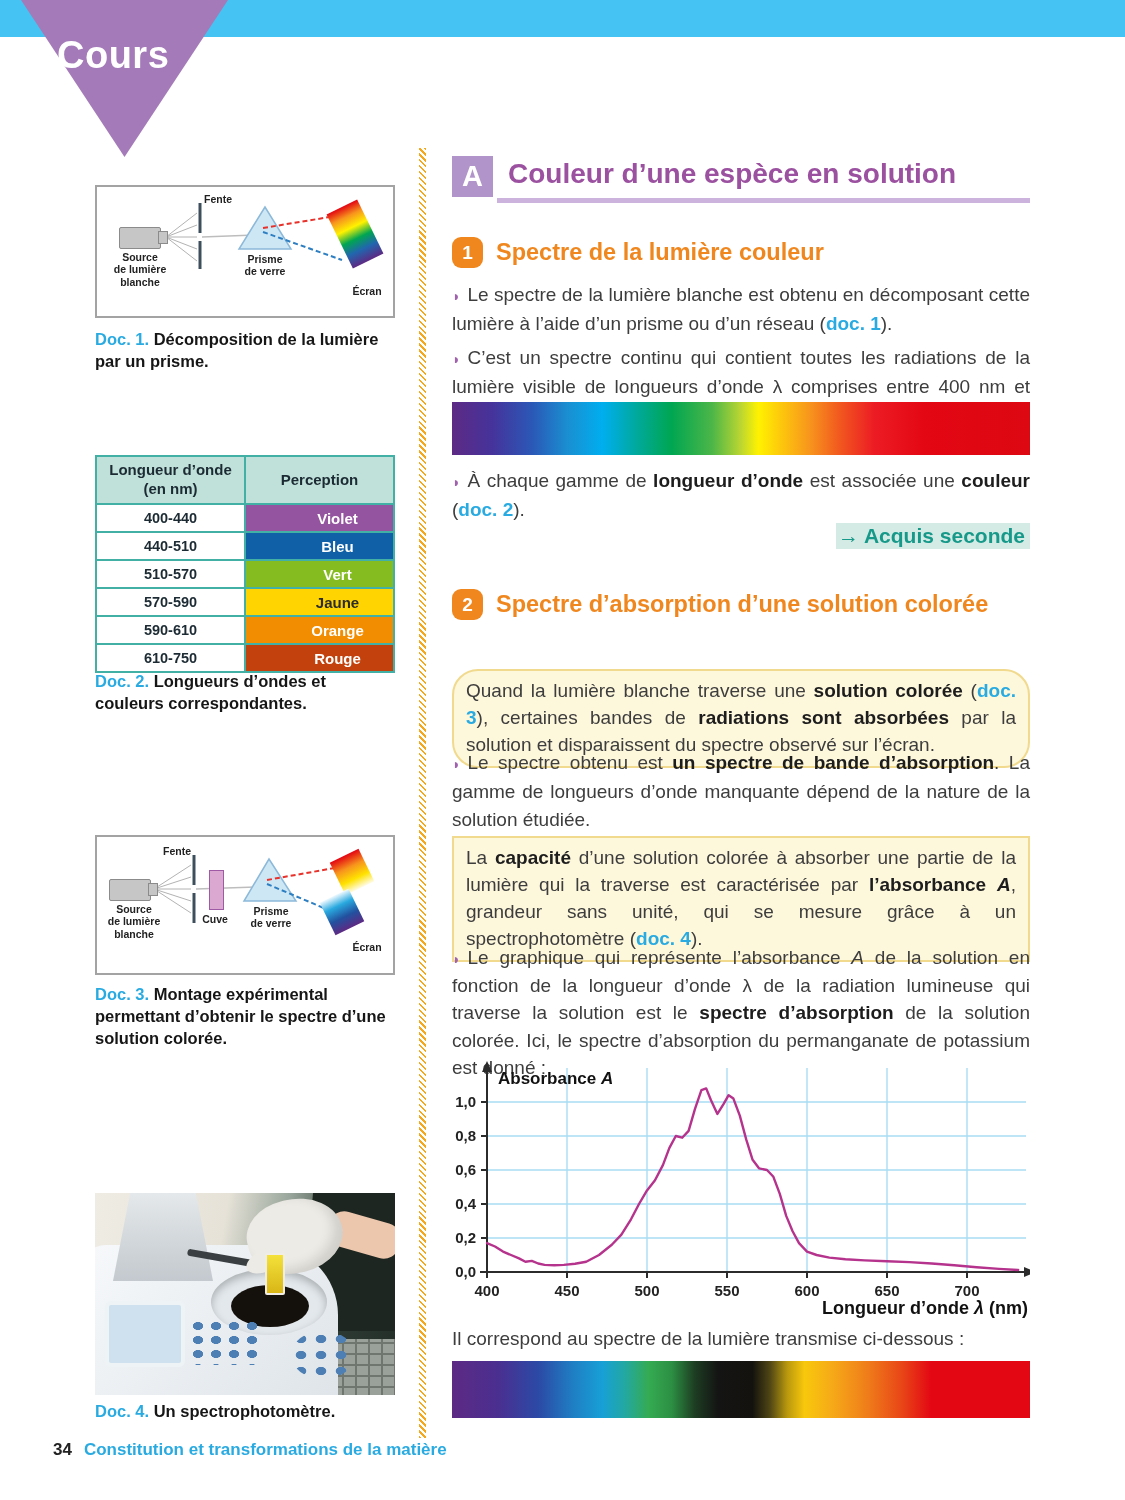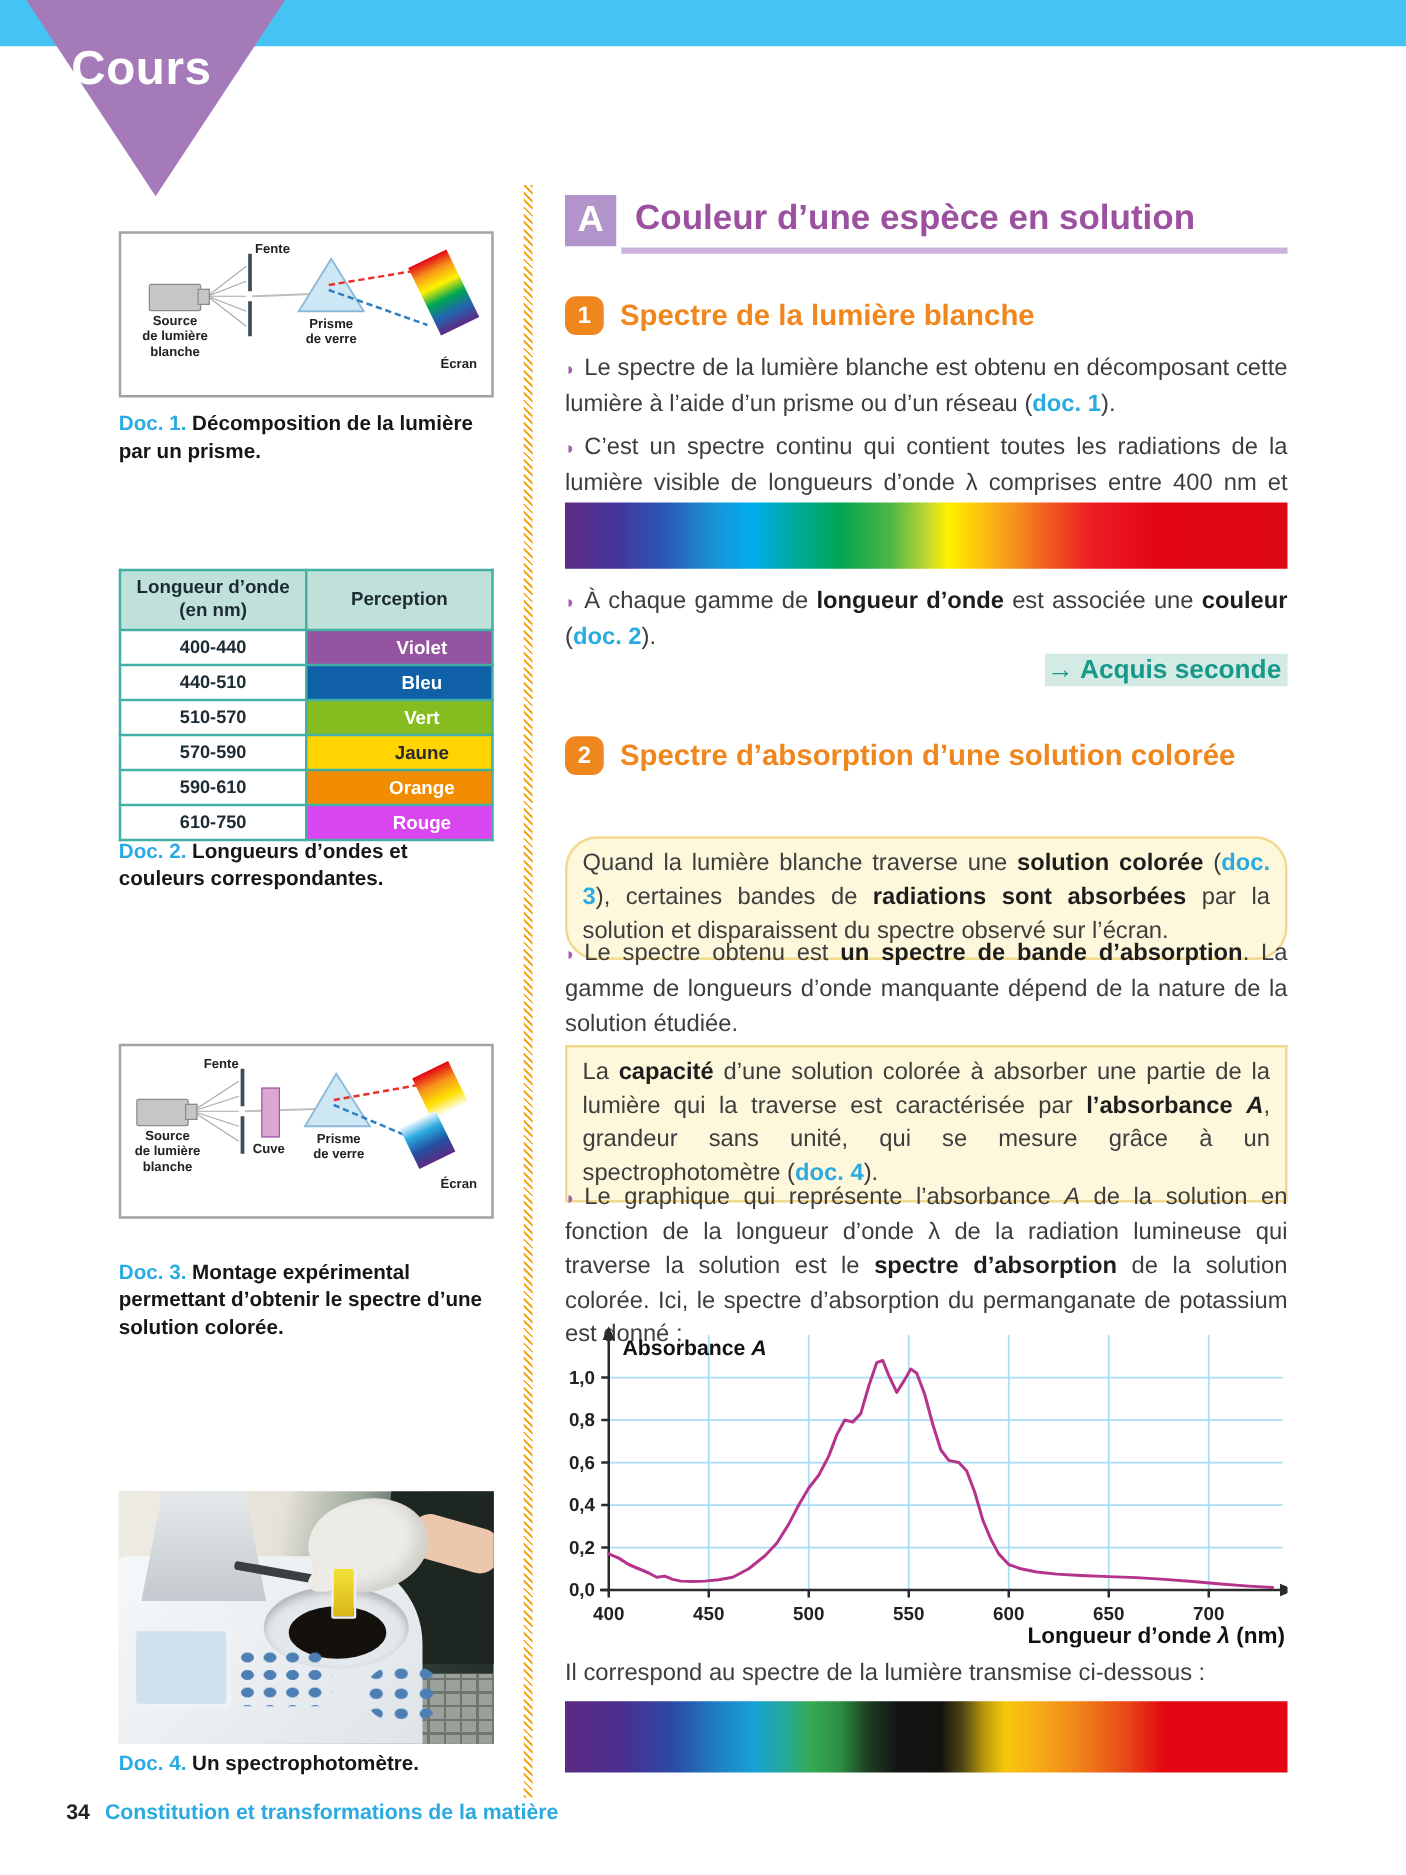--- a/index.html
+++ b/index.html
@@ -22,21 +22,21 @@
   .prelines{white-space:pre-line;}
   .projector{position:absolute;background:#c6c6c6;border:1px solid #8b8b8b;border-radius:2px;}
   .nozzle{position:absolute;background:#c6c6c6;border:1px solid #8b8b8b;}
   .screen{position:absolute;}
   .cuve{position:absolute;background:#dba8d2;border:1.5px solid #9f5aa5;}
 
   .caption{position:absolute;left:95px;width:304px;font-size:16.5px;font-weight:bold;color:#161616;line-height:1.32;}
   .caption .doclabel{color:#29abe2;}
   #cap1{top:329px;}
   #cap2{top:671px;}
-  #cap3{top:984px;margin-top:24px;}
+  #cap3{top:984px;}
   #cap4{top:1401px;}
 
   
   #doc2{position:absolute;left:95px;top:455px;width:300px;border-collapse:collapse;table-layout:fixed;
         font-weight:bold;color:#1c2b33;}
   #doc2 th,#doc2 td{border:2px solid #43b0a5;text-align:center;padding:0;}
   #doc2 th{background:#bfe1da;height:46px;font-size:15px;line-height:1.25;}
   #doc2 td{height:26px;font-size:14.5px;}
   #doc2 td.perc{font-size:15px;padding-left:36px;}
 
@@ -158,21 +158,21 @@
         <tr>
           <td class="range">570-590</td>
           <td class="perc" style="background: rgb(255, 212, 0); color: rgb(43, 43, 43);">Jaune</td>
         </tr>
         <tr>
           <td class="range">590-610</td>
           <td class="perc" style="background: rgb(242, 140, 0); color: rgb(255, 255, 255); text-align: center;">Orange</td>
         </tr>
         <tr>
           <td class="range">610-750</td>
-          <td class="perc" style="background: #d946ef; color: rgb(255, 255, 255);">Rouge</td>
+          <td class="perc" style="background: #c2410c; color: rgb(255, 255, 255);">Rouge</td>
         </tr>
       </tbody>
   </table>
   <div class="caption" id="cap2"><span class="doclabel">Doc. 2.</span><span> Longueurs d’ondes et couleurs correspondantes.</span></div>
 
   <div class="docbox" id="doc3">
     <div class="dia">
       <svg width="296" height="136" viewBox="0 0 296 136">
         <g stroke="#a9a9a9" stroke-width="0.9">
           <line x1="57" y1="52" x2="94" y2="28"></line>
@@ -231,21 +231,21 @@
   <div class="divider"></div>
 
   <div class="a-head">
     <div class="a-badge">A</div>
     <div class="a-title">Couleur d’une espèce en solution</div>
   </div>
   <div class="a-underline"></div>
 
   <div class="sec" id="sec1">
     <div class="sec-badge">1</div>
-    <div class="sec-title">Spectre de la lumière blanche</div>
+    <div class="sec-title">Spectre de la lumière couleur</div>
   </div>
 
   <div class="para" id="p1"><span class="bullet">◗</span><span><span>Le spectre de la lumière blanche est obtenu en décomposant cette lumière à l’aide d’un prisme ou d’un réseau (</span><span class="link">doc. 1</span><span>).</span></span></div>
 
   <div class="para" id="p2"><span class="bullet">◗</span><span><span>C’est un spectre continu qui contient toutes les radiations de la lumière visible de longueurs d’onde λ comprises entre 400 nm et 750 nm.</span></span></div>
 
   <div class="strip" id="strip1" style="background: linear-gradient(to right, rgb(93, 42, 132) 0%, rgb(69, 51, 155) 7%, rgb(42, 89, 183) 14%, rgb(26, 143, 209) 20%, rgb(0, 174, 239) 26%, rgb(0, 169, 155) 32%, rgb(0, 166, 81) 38%, rgb(76, 182, 72) 45%, rgb(188, 214, 49) 50%, rgb(255, 242, 0) 53%, rgb(253, 199, 12) 57%, rgb(247, 148, 29) 62%, rgb(241, 89, 31) 67%, rgb(236, 28, 36) 73%, rgb(227, 6, 19) 82%, rgb(220, 8, 18) 100%);"></div>
 
   <div class="para" id="p3"><span class="bullet">◗</span><span><span>À chaque gamme de </span><span class="b">longueur d’onde</span><span> est associée une </span><span class="b">couleur</span><span> (</span><span class="link">doc. 2</span><span>).</span></span></div>
 

